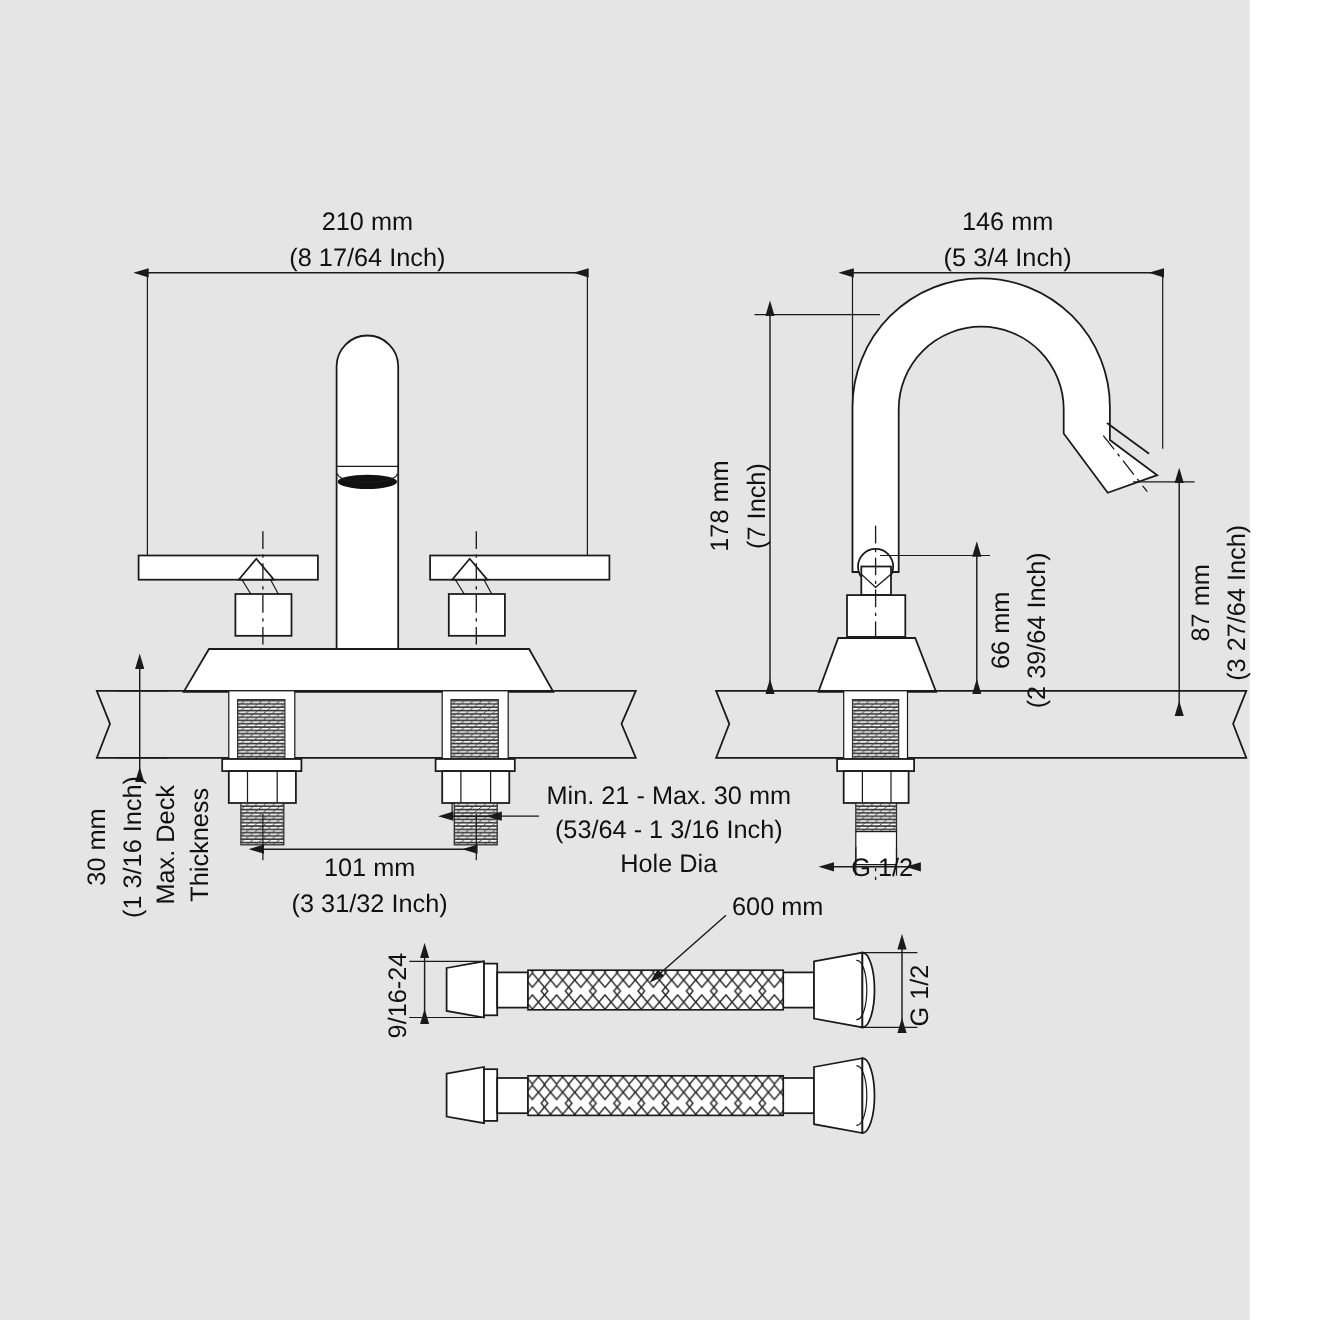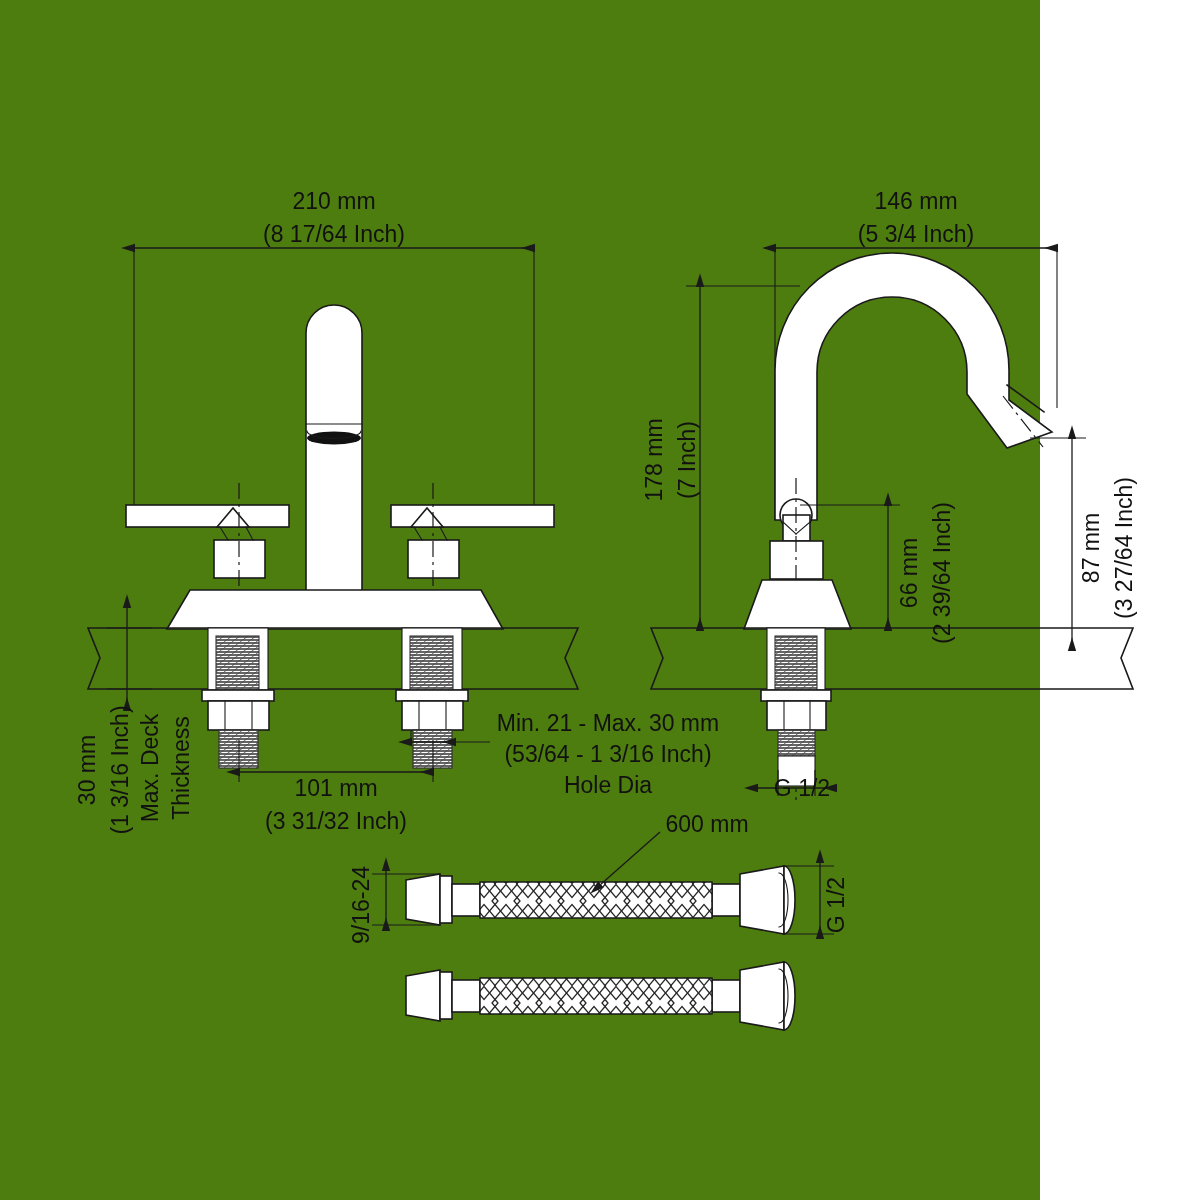--- a/index.html
+++ b/index.html
@@ -9,23 +9,23 @@
     background: #ffffff;
   }
   body {
     width: 1200px;
     height: 1200px;
     overflow: hidden;
     font-family: "Liberation Sans", sans-serif;
   }
   #drawing-root {
     position: relative;
-    width: 1040px;
+    width: 1136px;
     height: 1200px;
-    background: #4d7c0f;
+    background: #e5e5e5;
   }
   svg#drawing {
     display: block;
     width: 1200px;
     height: 1200px;
   }
   .ln   { stroke: #1a1a1a; stroke-width: 1.6; fill: none; stroke-linecap: square; }
   .ln-t { stroke: #1a1a1a; stroke-width: 1.1; fill: none; stroke-linecap: square; }
   .ln-h { stroke: #2a2a2a; stroke-width: 1.0; fill: none; }
   .dim  { stroke: #1a1a1a; stroke-width: 1.3; fill: none; }

